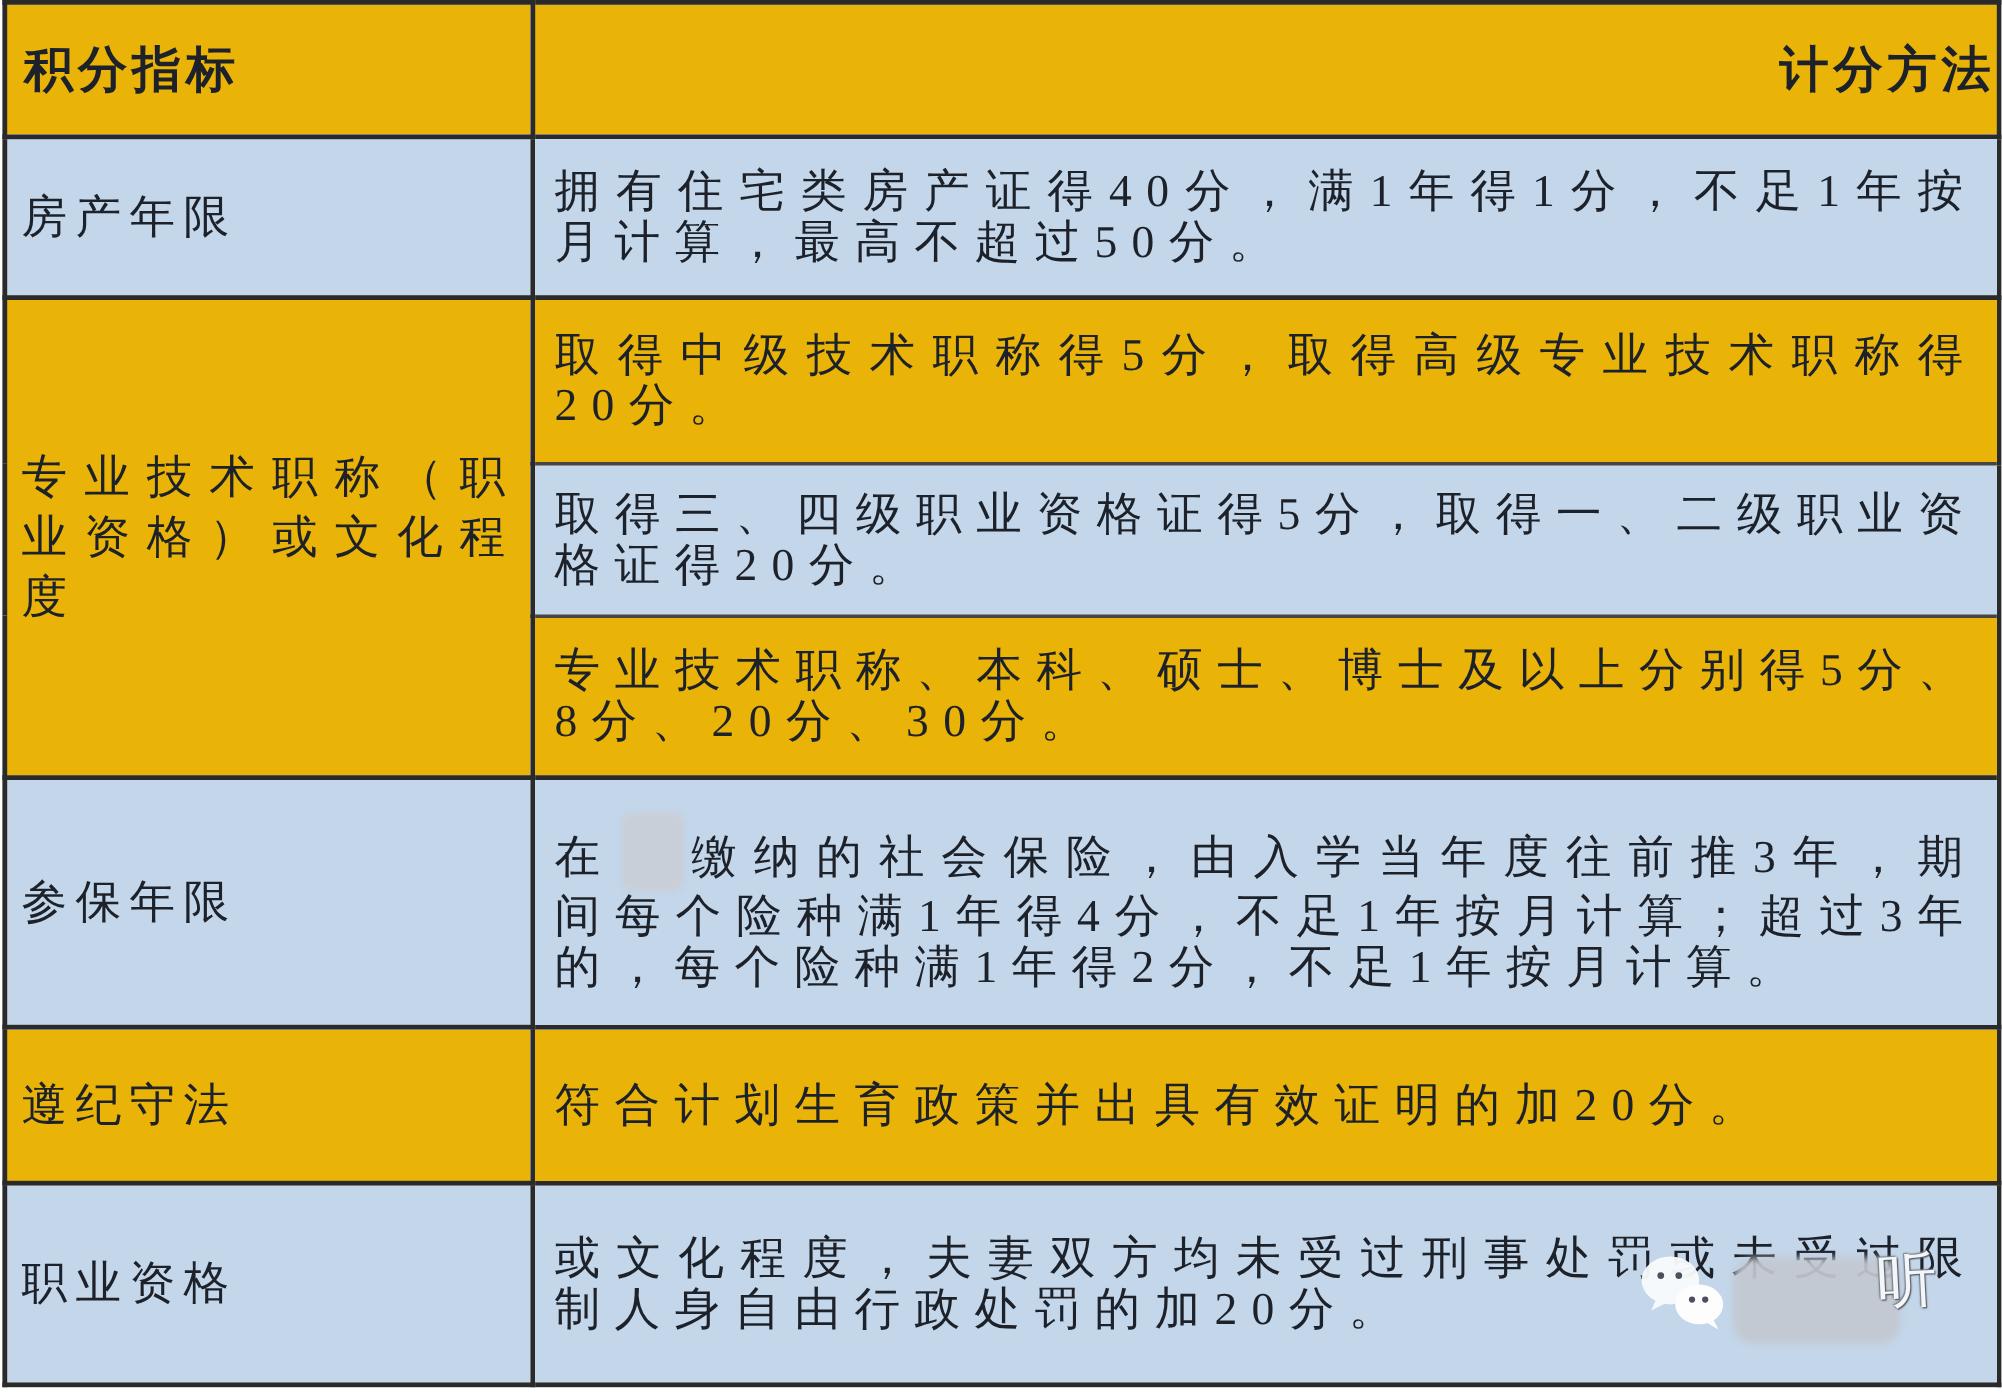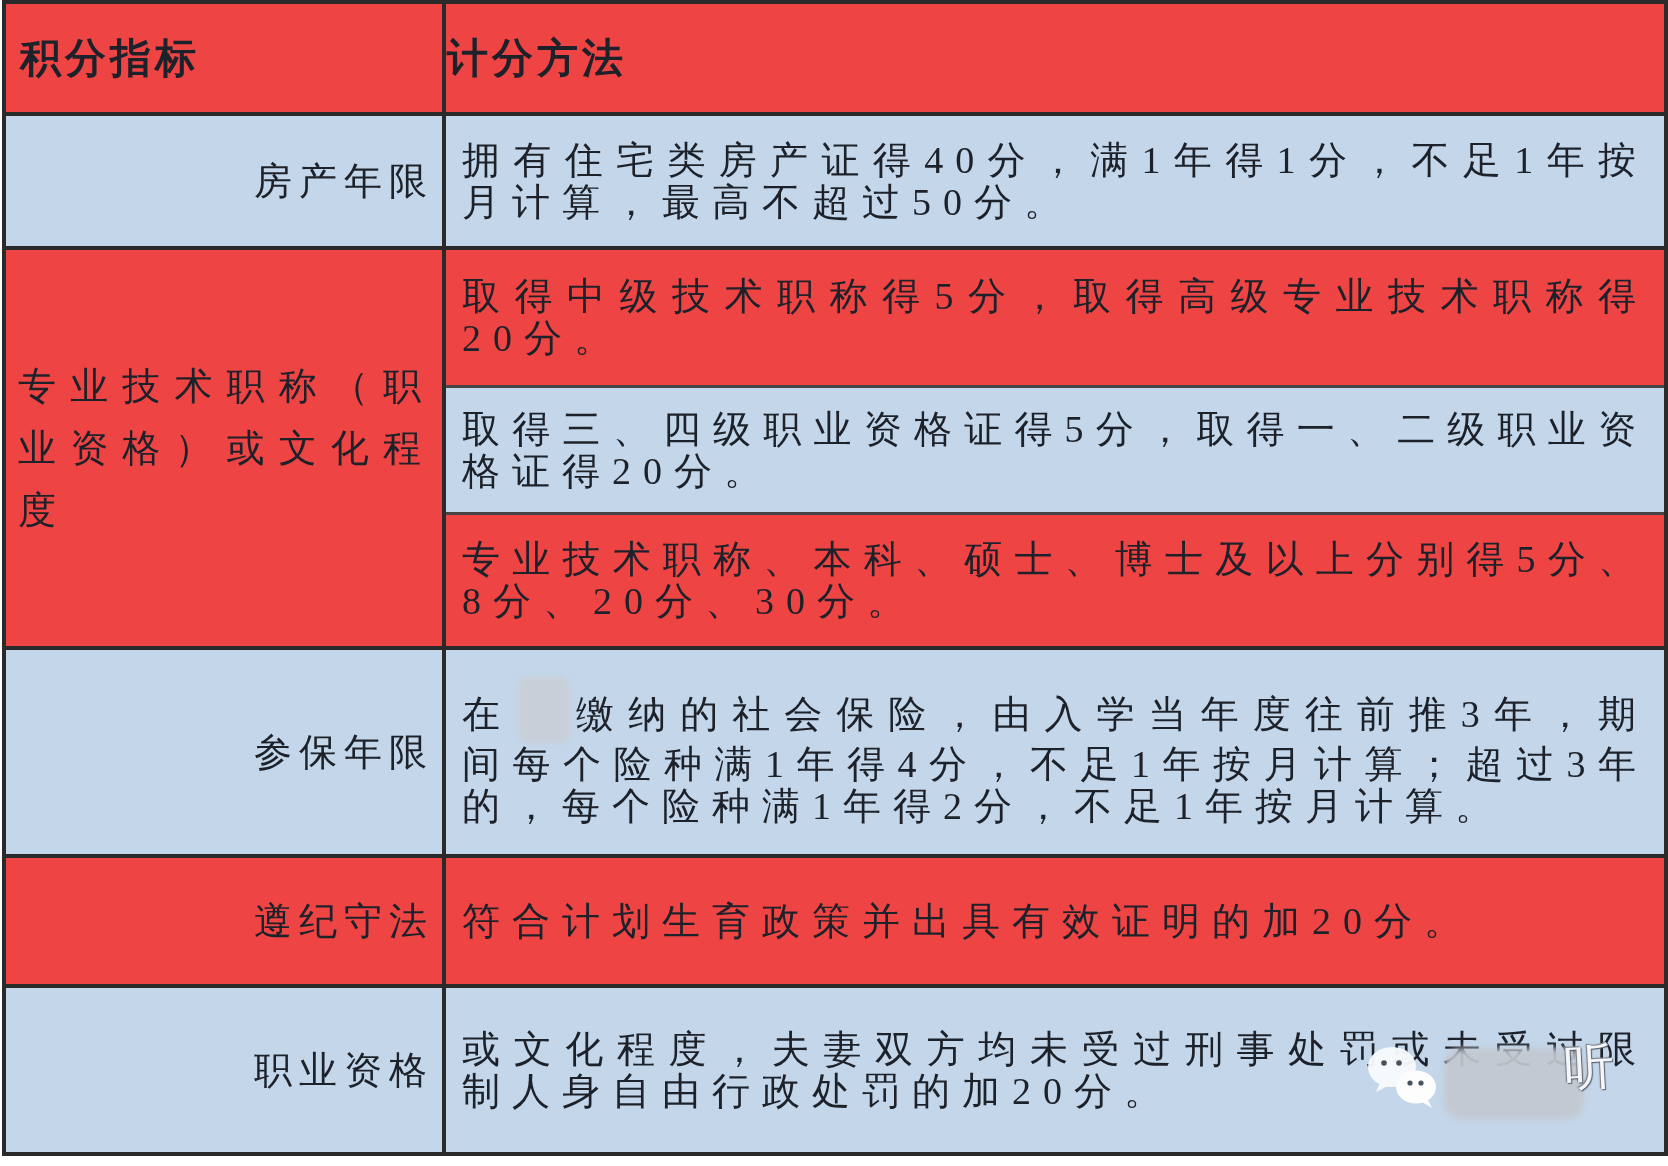--- a/index.html
+++ b/index.html
@@ -1,29 +1,29 @@
 <!DOCTYPE html>
 <html><head>
 <meta charset="utf-8">
 <style>
   html,body{margin:0;padding:0;background:#ffffff;}
   body{width:1668px;height:1166px;overflow:hidden;
        font-family:"Liberation Serif","DejaVu Serif",serif;color:#1d2129;}
   table.score{border-collapse:collapse;table-layout:fixed;width:1662px;margin:0 0 0 2px;}
   td{border:4px solid #2a2a2a;box-sizing:border-box;vertical-align:middle;overflow:hidden;}
   .blue{background:#c3d6ea;}
-  .white{background:#ef4444;}
+  .white{background:#eab308;}
   
   .hd{font-family:"Liberation Sans","DejaVu Sans",sans-serif;font-weight:bold;
       font-size:41px;letter-spacing:4px;}
   .hd-ind{text-align:left;padding:6px 10px 6px 14px;}
-  .hd-mth{text-align:left;}
+  .hd-mth{text-align:right;}
   
-  .ind{font-size:38px;letter-spacing:7px;text-align:right;padding:6px 8px 6px 12px;line-height:60px;}
-  .ind-multi{letter-spacing:13px;text-align:justify;line-height:62px;padding:8px 8px 8px 12px;}
+  .ind{font-size:38px;letter-spacing:7px;text-align:left;padding:6px 8px 6px 12px;line-height:60px;}
+  .ind-multi{letter-spacing:13px;text-align:justify;line-height:50px;padding:8px 8px 8px 12px;}
   
   .mth{font-size:38px;letter-spacing:12px;text-align:justify;
        line-height:42px;padding:6px 16px 6px 16px;position:relative;}
   .sub{border-top-width:3px;border-bottom-width:3px;border-top-color:#454545;border-bottom-color:#454545;}
   
   .redact{display:inline-block;width:52px;height:66px;background:#c9cfd8;
           border-radius:10px;vertical-align:-16px;margin:0 4px;filter:blur(2px);}
   
   .wm-icon{position:absolute;left:920px;top:52px;width:76px;height:76px;}
   .wm-blur{position:absolute;left:998px;top:60px;width:140px;height:72px;

